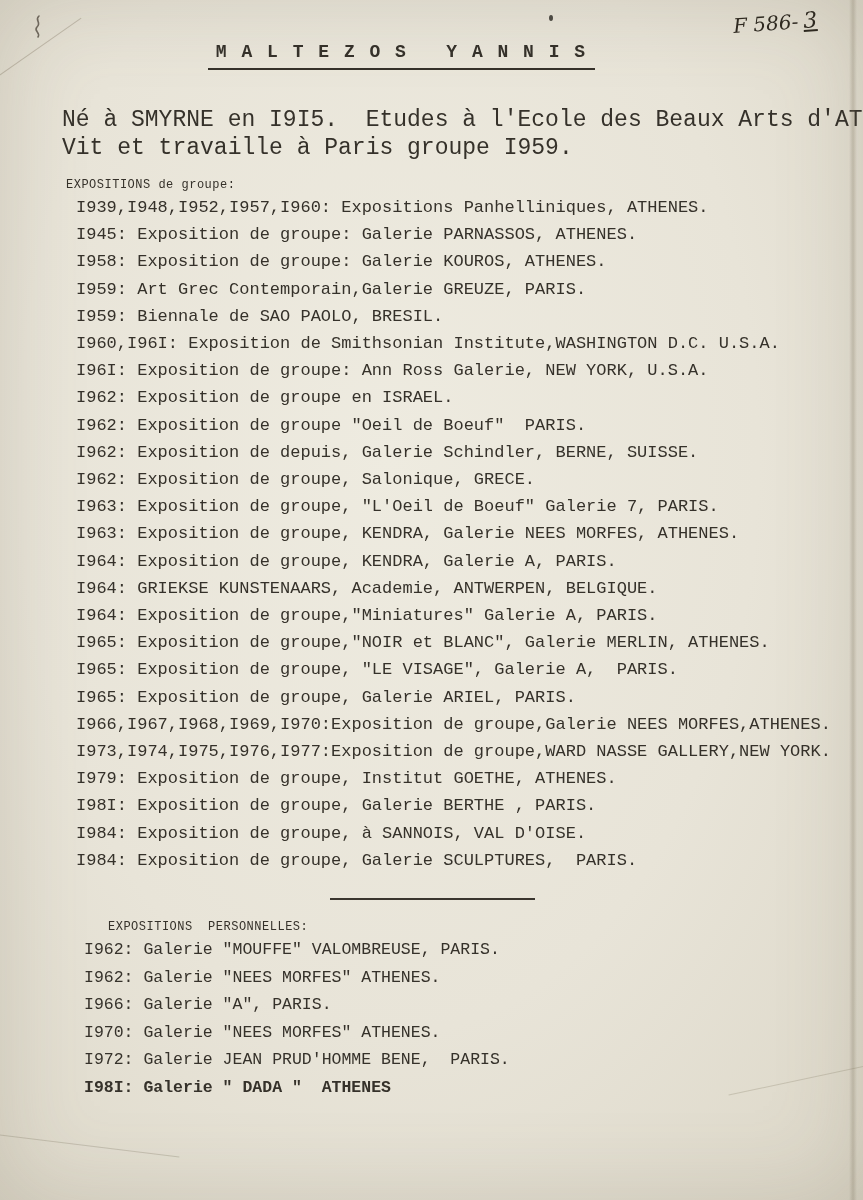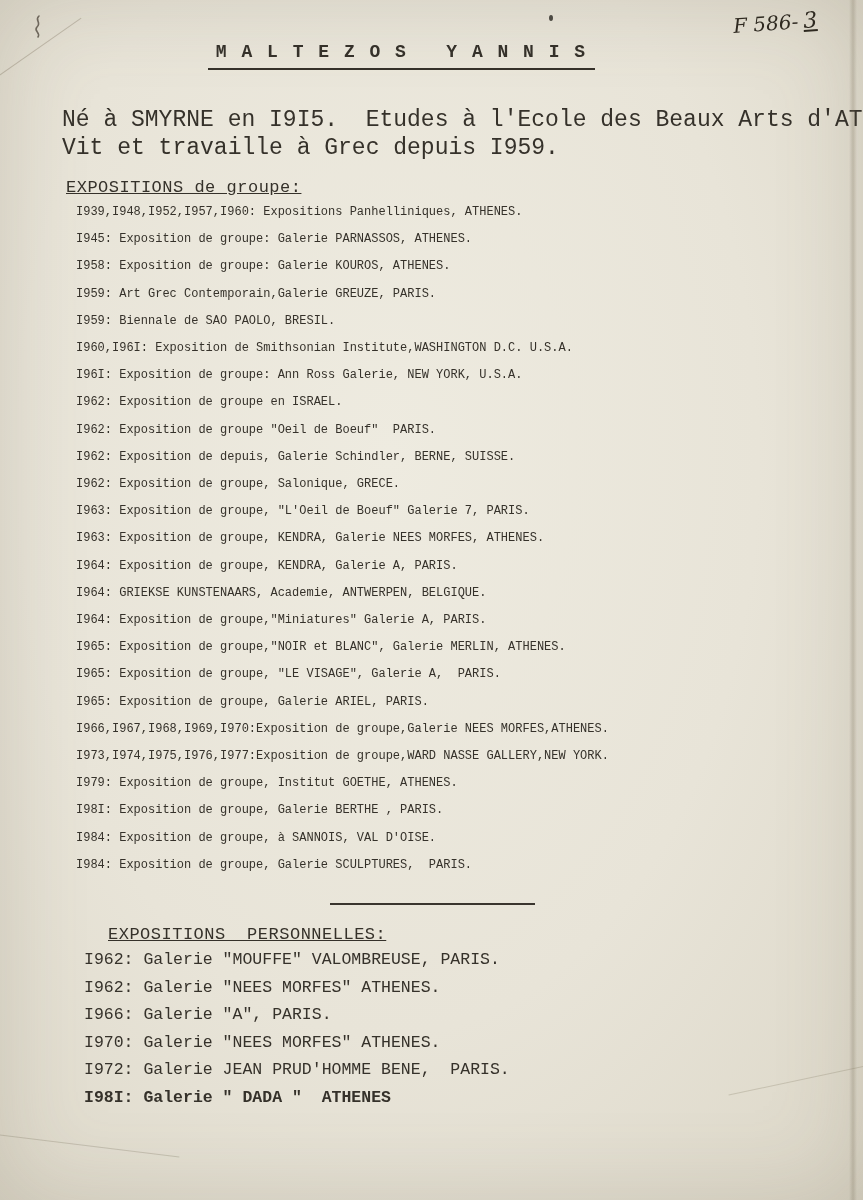--- a/index.html
+++ b/index.html
@@ -45,27 +45,26 @@
     border-bottom: 2px solid #35312a;
     padding: 0 8px 6px 8px;
     margin-left: -60px;
   }
 
   .intro { margin: 36px 0 0 62px; font-size: 23px; line-height: 28px; }
   .intro .line { white-space: pre; }
 
   .heading {
     margin: 16px 0 2px 66px;
-    font-size: 17px;
+    font-size: 12px;
     letter-spacing: 0.5px;
     white-space: pre;
-    text-decoration: underline;
   }
 
-  .list { margin: 2px 0 0 76px; font-size: 12px; line-height: 27.2px; }
+  .list { margin: 2px 0 0 76px; font-size: 17px; line-height: 27.2px; }
   .list .line { white-space: pre; }
 
   .divider {
     width: 205px;
     border: 0;
     border-top: 2px solid #3a352e;
     margin: 24px 0 20px 330px;
   }
 
   .personal-heading { margin-left: 108px; }
@@ -112,21 +111,21 @@
   <div class="annotation">
     <span>F 586-</span><span class="num">3</span>
   </div>
 
   <div class="title-wrap">
     <span class="title">M A L T E Z O S   Y A N N I S</span>
   </div>
 
   <div class="intro">
     <div class="line">Né à SMYRNE en I9I5.  Etudes à l'Ecole des Beaux Arts d'ATHENES.</div>
-    <div class="line">Vit et travaille à Grec depuis I959.</div>
+    <div class="line">Vit et travaille à Paris groupe I959.</div>
   </div>
 
   <div class="heading">EXPOSITIONS de groupe:</div>
   <div class="list">
     <div class="line">I939,I948,I952,I957,I960: Expositions Panhelliniques, ATHENES.</div>
     <div class="line">I945: Exposition de groupe: Galerie PARNASSOS, ATHENES.</div>
     <div class="line">I958: Exposition de groupe: Galerie KOUROS, ATHENES.</div>
     <div class="line">I959: Art Grec Contemporain,Galerie GREUZE, PARIS.</div>
     <div class="line">I959: Biennale de SAO PAOLO, BRESIL.</div>
     <div class="line">I960,I96I: Exposition de Smithsonian Institute,WASHINGTON D.C. U.S.A.</div>

